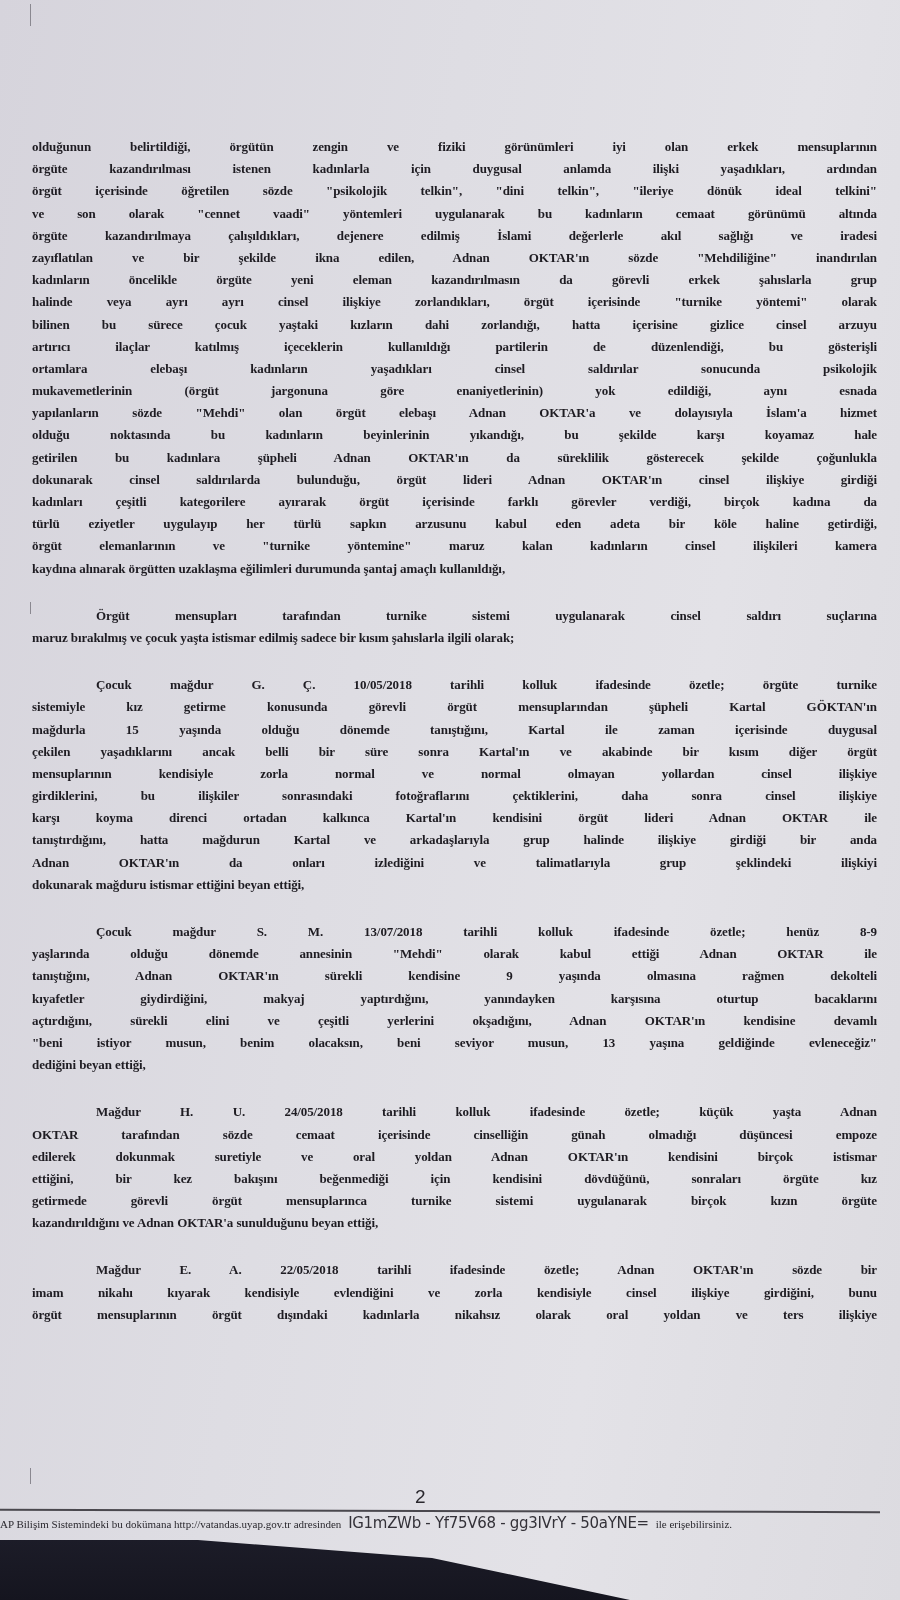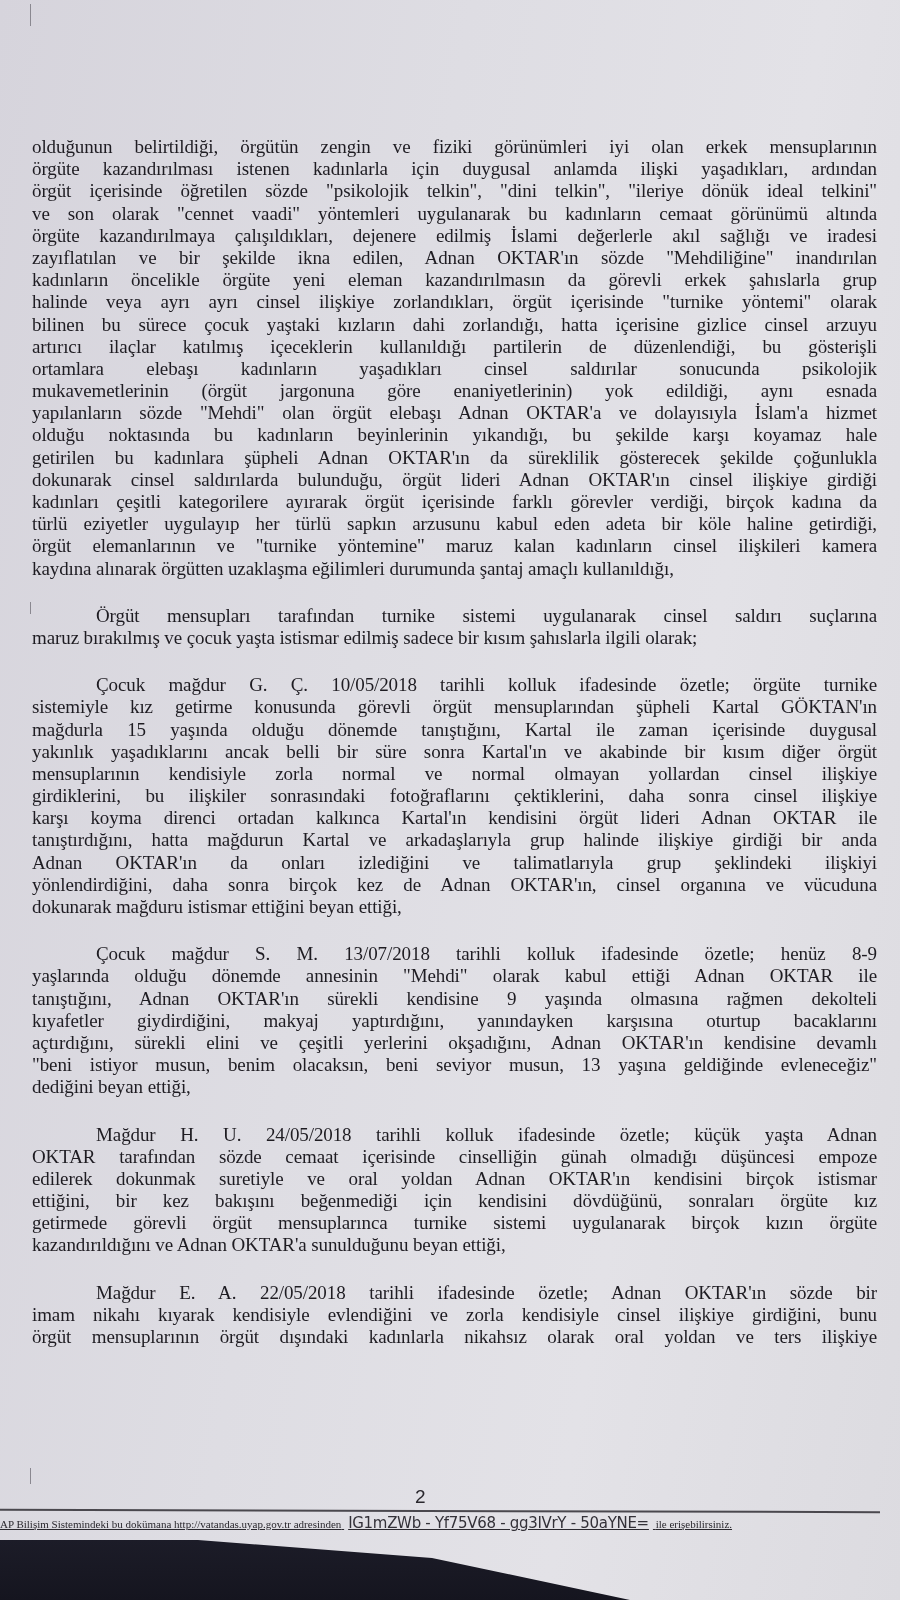--- a/index.html
+++ b/index.html
@@ -22,27 +22,28 @@
       background: #8a8890;
     }
     .page-body {
       position: absolute;
       left: 32px;
       top: 136px;
       width: 845px;
     }
     .line {
       display: block;
-      font-size: 19px;
+      font-size: 13px;
       line-height: 22.2px;
       height: 22.2px;
       white-space: nowrap;
       text-align: justify;
       text-align-last: justify;
       letter-spacing: -0.1px;
+      font-weight: bold;
     }
     .line.last {
       text-align-last: left;
     }
     .line.indent {
       padding-left: 64px;
       margin-top: 25px;
     }
     .page-number {
       position: absolute;
@@ -62,21 +63,20 @@
       transform: rotate(0.15deg);
     }
     .footer {
       position: absolute;
       left: 0;
       top: 1514px;
       width: 890px;
       white-space: nowrap;
       font-size: 11px;
       color: #2a282e;
-      text-decoration: underline;
     }
     .footer .code {
       font-family: "DejaVu Sans", sans-serif;
       font-size: 15px;
       letter-spacing: -0.3px;
       padding: 0 4px;
       color: #333138;
     }
     .desk {
       position: absolute;
@@ -114,27 +114,26 @@
     <span class="line">dokunarak cinsel saldırılarda bulunduğu, örgüt lideri Adnan OKTAR'ın cinsel ilişkiye girdiği</span>
     <span class="line">kadınları çeşitli kategorilere ayırarak örgüt içerisinde farklı görevler verdiği, birçok kadına da</span>
     <span class="line">türlü eziyetler uygulayıp her türlü sapkın arzusunu kabul eden adeta bir köle haline getirdiği,</span>
     <span class="line">örgüt elemanlarının ve "turnike yöntemine" maruz kalan kadınların cinsel ilişkileri kamera</span>
     <span class="line last">kaydına alınarak örgütten uzaklaşma eğilimleri durumunda şantaj amaçlı kullanıldığı,</span>
     <span class="line indent">Örgüt mensupları tarafından turnike sistemi uygulanarak cinsel saldırı suçlarına</span>
     <span class="line last">maruz bırakılmış ve çocuk yaşta istismar edilmiş sadece bir kısım şahıslarla ilgili olarak;</span>
     <span class="line indent">Çocuk mağdur G. Ç. 10/05/2018 tarihli kolluk ifadesinde özetle; örgüte turnike</span>
     <span class="line">sistemiyle kız getirme konusunda görevli örgüt mensuplarından şüpheli Kartal GÖKTAN'ın</span>
     <span class="line">mağdurla 15 yaşında olduğu dönemde tanıştığını, Kartal ile zaman içerisinde duygusal</span>
-    <span class="line">yakınlık yaşadıklarını ancak belli bir süre sonra Kartal'ın ve akabinde bir kısım diğer örgüt</span>
+    <span class="line">çekilen yaşadıklarını ancak belli bir süre sonra Kartal'ın ve akabinde bir kısım diğer örgüt</span>
     <span class="line">mensuplarının kendisiyle zorla normal ve normal olmayan yollardan cinsel ilişkiye</span>
     <span class="line">girdiklerini, bu ilişkiler sonrasındaki fotoğraflarını çektiklerini, daha sonra cinsel ilişkiye</span>
     <span class="line">karşı koyma direnci ortadan kalkınca Kartal'ın kendisini örgüt lideri Adnan OKTAR ile</span>
     <span class="line">tanıştırdığını,  hatta mağdurun Kartal ve arkadaşlarıyla grup halinde ilişkiye girdiği bir anda</span>
     <span class="line">Adnan OKTAR'ın da onları izlediğini ve talimatlarıyla grup şeklindeki ilişkiyi</span>
-    <span class="line">yönlendirdiğini, daha sonra birçok kez de Adnan OKTAR'ın, cinsel organına ve vücuduna</span>
     <span class="line last">dokunarak mağduru istismar ettiğini beyan ettiği,</span>
     <span class="line indent">Çocuk mağdur S. M. 13/07/2018 tarihli kolluk ifadesinde özetle; henüz 8-9</span>
     <span class="line">yaşlarında olduğu dönemde annesinin "Mehdi" olarak kabul ettiği Adnan OKTAR ile</span>
     <span class="line">tanıştığını, Adnan OKTAR'ın sürekli kendisine 9 yaşında olmasına rağmen dekolteli</span>
     <span class="line">kıyafetler giydirdiğini, makyaj yaptırdığını, yanındayken karşısına oturtup bacaklarını</span>
     <span class="line">açtırdığını, sürekli elini ve çeşitli yerlerini okşadığını, Adnan OKTAR'ın kendisine devamlı</span>
     <span class="line">"beni istiyor musun, benim olacaksın, beni seviyor musun, 13 yaşına geldiğinde evleneceğiz"</span>
     <span class="line last">dediğini beyan ettiği,</span>
     <span class="line indent">Mağdur H. U. 24/05/2018 tarihli kolluk ifadesinde özetle; küçük yaşta Adnan</span>
     <span class="line">OKTAR tarafından sözde cemaat içerisinde cinselliğin günah olmadığı düşüncesi empoze</span>

